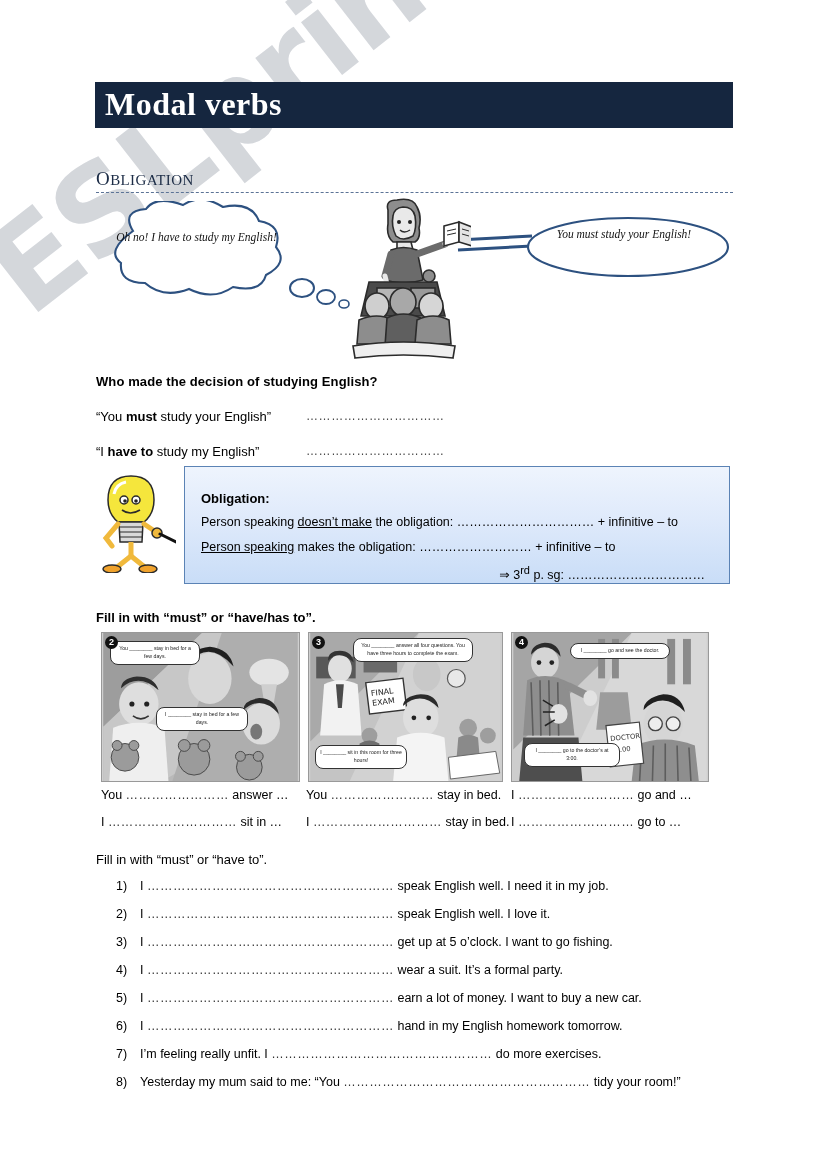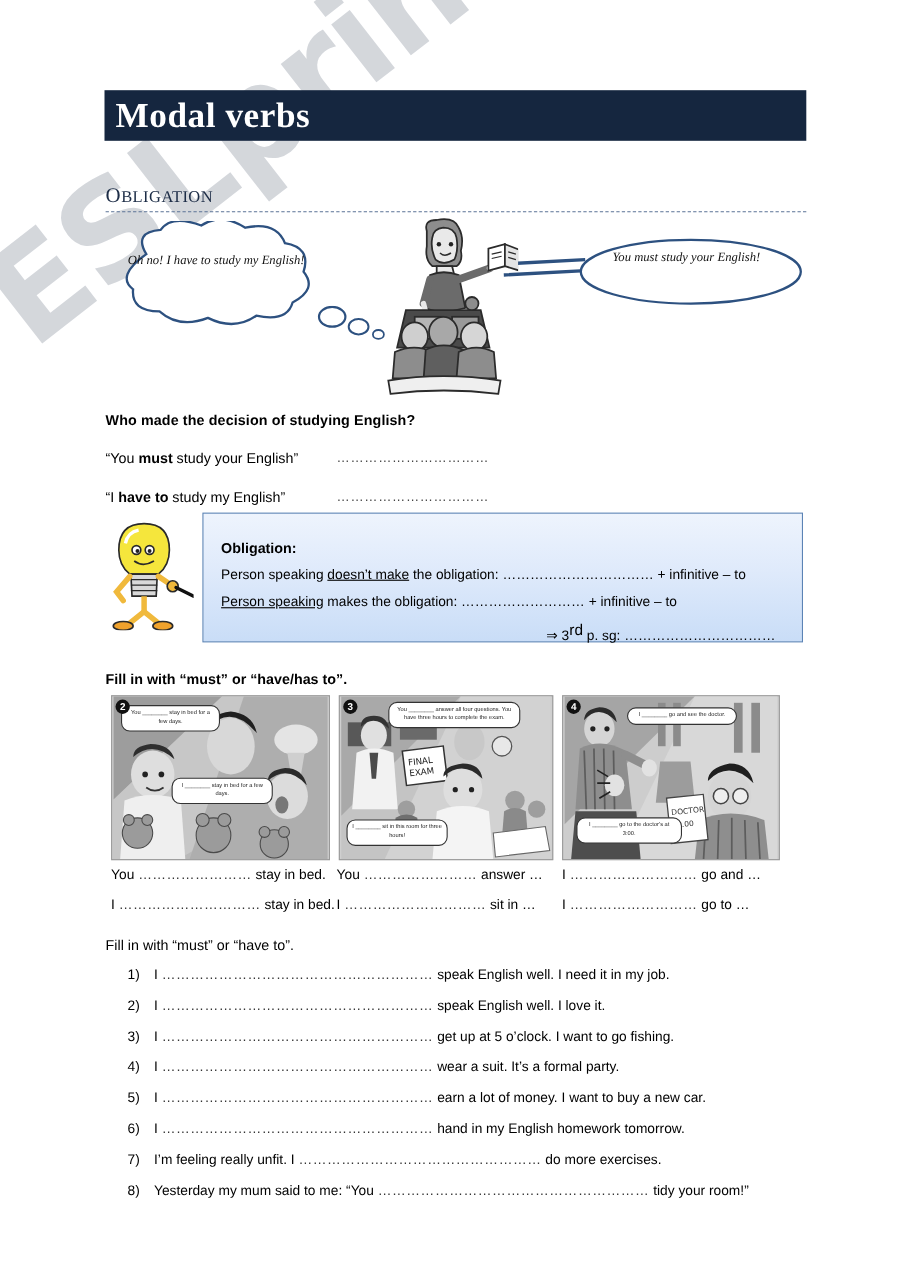--- a/index.html
+++ b/index.html
@@ -105,21 +105,21 @@
     position:absolute;left:184px;top:466px;width:544px;height:116px;
     background:linear-gradient(180deg,#eef4fd 0%,#dfeafb 45%,#c9ddf7 100%);
     border:1px solid #5b83b5;
     z-index:5;
   }
   .obox .inner{padding:11px 14px 0 16px;}
   .obox .h{font-size:13px;font-weight:bold;margin-bottom:9px;margin-top:13px;}
   .obox .l{font-size:12.5px;margin-bottom:9px;line-height:1.25;}
   .obox u{text-decoration:underline;}
   .obox .r{text-align:right;padding-right:10px;font-size:12.5px;}
-  .obox sup{font-size:14px;vertical-align:super;margin-top:32px;}
+  .obox sup{font-size:11px;vertical-align:super;margin-top:32px;}
   
   .fill1{position:absolute;left:96px;top:610px;font-size:13px;font-weight:bold;z-index:5;}
   .strip{position:absolute;left:101px;top:632px;width:610px;height:150px;z-index:5;display:flex;gap:8px;}
   .panel{
     position:relative;
     border:1px solid #999;
     background:#cfcfcf;
     overflow:hidden;
   }
   .panel.p2{width:197px;}
@@ -383,26 +383,26 @@
         <text x="103" y="120" font-family="DejaVu Sans" font-size="7" fill="#333" transform="rotate(-6 113 113)">3.00</text>
       </svg>
       <div class="pnum">4</div>
       <div class="cbub" style="left:58px;top:10px;width:90px;">I ________ go and see the doctor.</div>
       <div class="cbub" style="left:12px;top:110px;width:86px;">I ________ go to the doctor’s at 3:00.</div>
     </div>
   </div>
 
   <div class="answers">
     <div class="acol">
+      <div class="ln"><span>You </span><span class="dots">……………………</span><span> answer …</span></div>
+      <div class="ln"><span>I </span><span class="dots">…………………………</span><span> sit in …</span></div>
+    </div>
+    <div class="acol">
       <div class="ln"><span>You </span><span class="dots">……………………</span><span> stay in bed.</span></div>
       <div class="ln"><span>I </span><span class="dots">…………………………</span><span> stay in bed.</span></div>
-    </div>
-    <div class="acol">
-      <div class="ln"><span>You </span><span class="dots">……………………</span><span> answer …</span></div>
-      <div class="ln"><span>I </span><span class="dots">…………………………</span><span> sit in …</span></div>
     </div>
     <div class="acol">
       <div class="ln"><span>I </span><span class="dots">………………………</span><span> go and …</span></div>
       <div class="ln"><span>I </span><span class="dots">………………………</span><span> go to …</span></div>
     </div>
   </div>
 
   <div class="fill2">Fill in with “must” or “have to”.</div>
 
   <div class="exlist">

